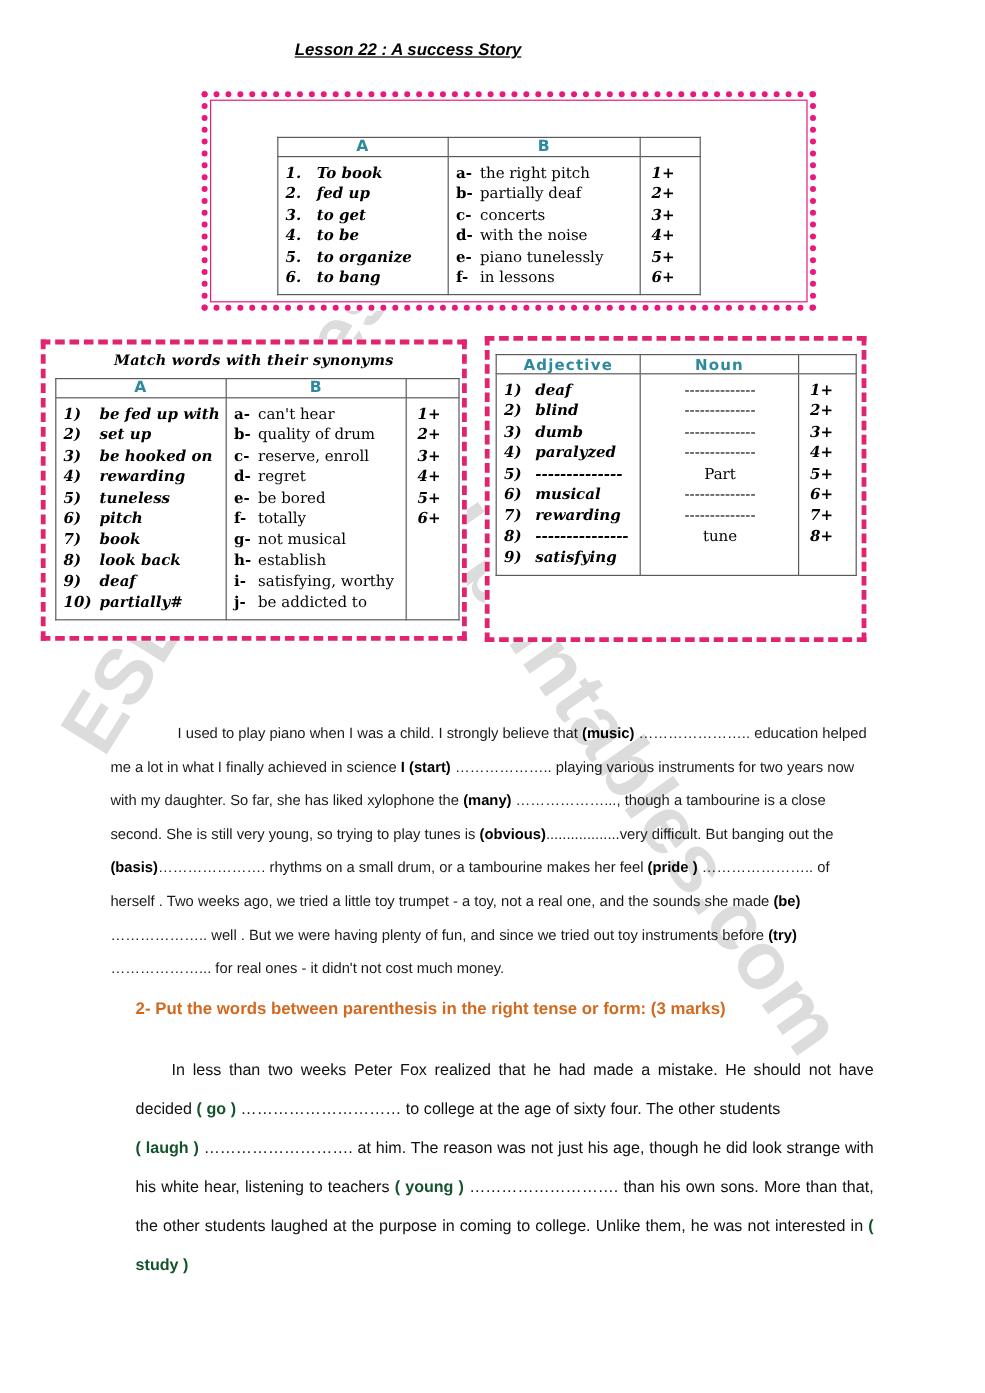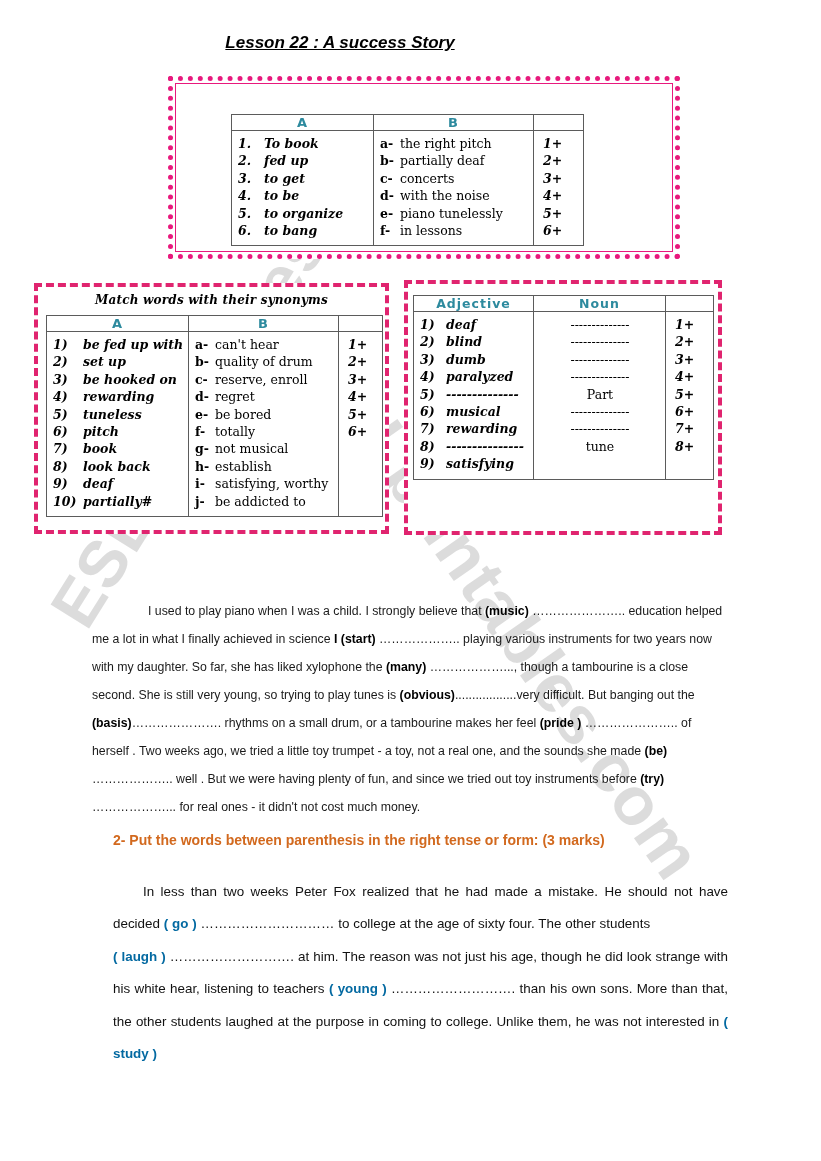--- a/index.html
+++ b/index.html
@@ -43,21 +43,21 @@
   }
 
   
   .lesson-title {
     position: absolute;
     left: 0; top: 33px; width: 680px;
     text-align: center;
     font-family: "Liberation Sans", sans-serif;
     font-weight: bold;
     font-style: italic;
-    font-size: 17px;
+    font-size: 14px;
     color: #000;
     z-index: 10;
   }
   .lesson-title span { text-decoration: underline; }
 
   
   .beaded-box {
     position: absolute;
     border: 5px dotted #e8197d;
     background: #fff;
@@ -201,21 +201,21 @@
     position: absolute;
     left: 113px; top: 876px; width: 615px;
     font-family: "Liberation Sans", sans-serif;
     font-size: 13.4px;
     line-height: 32.4px;
     color: #111;
     text-align: justify;
     text-justify: inter-word;
     z-index: 10;
   }
-  .sec2-body .par { color: #0369a1; font-weight: bold; }
+  .sec2-body .par { color: #14532d; font-weight: bold; }
   .sec2-body .ind { display:inline-block; width: 30px; }
   .gap { display:inline-block; width: 74px; }
 </style>
 </head>
 <body>
 
 <div class="page">
 
   <div class="watermark">
     <div class="wm-text wm-a">ESLprintables.com</div>

